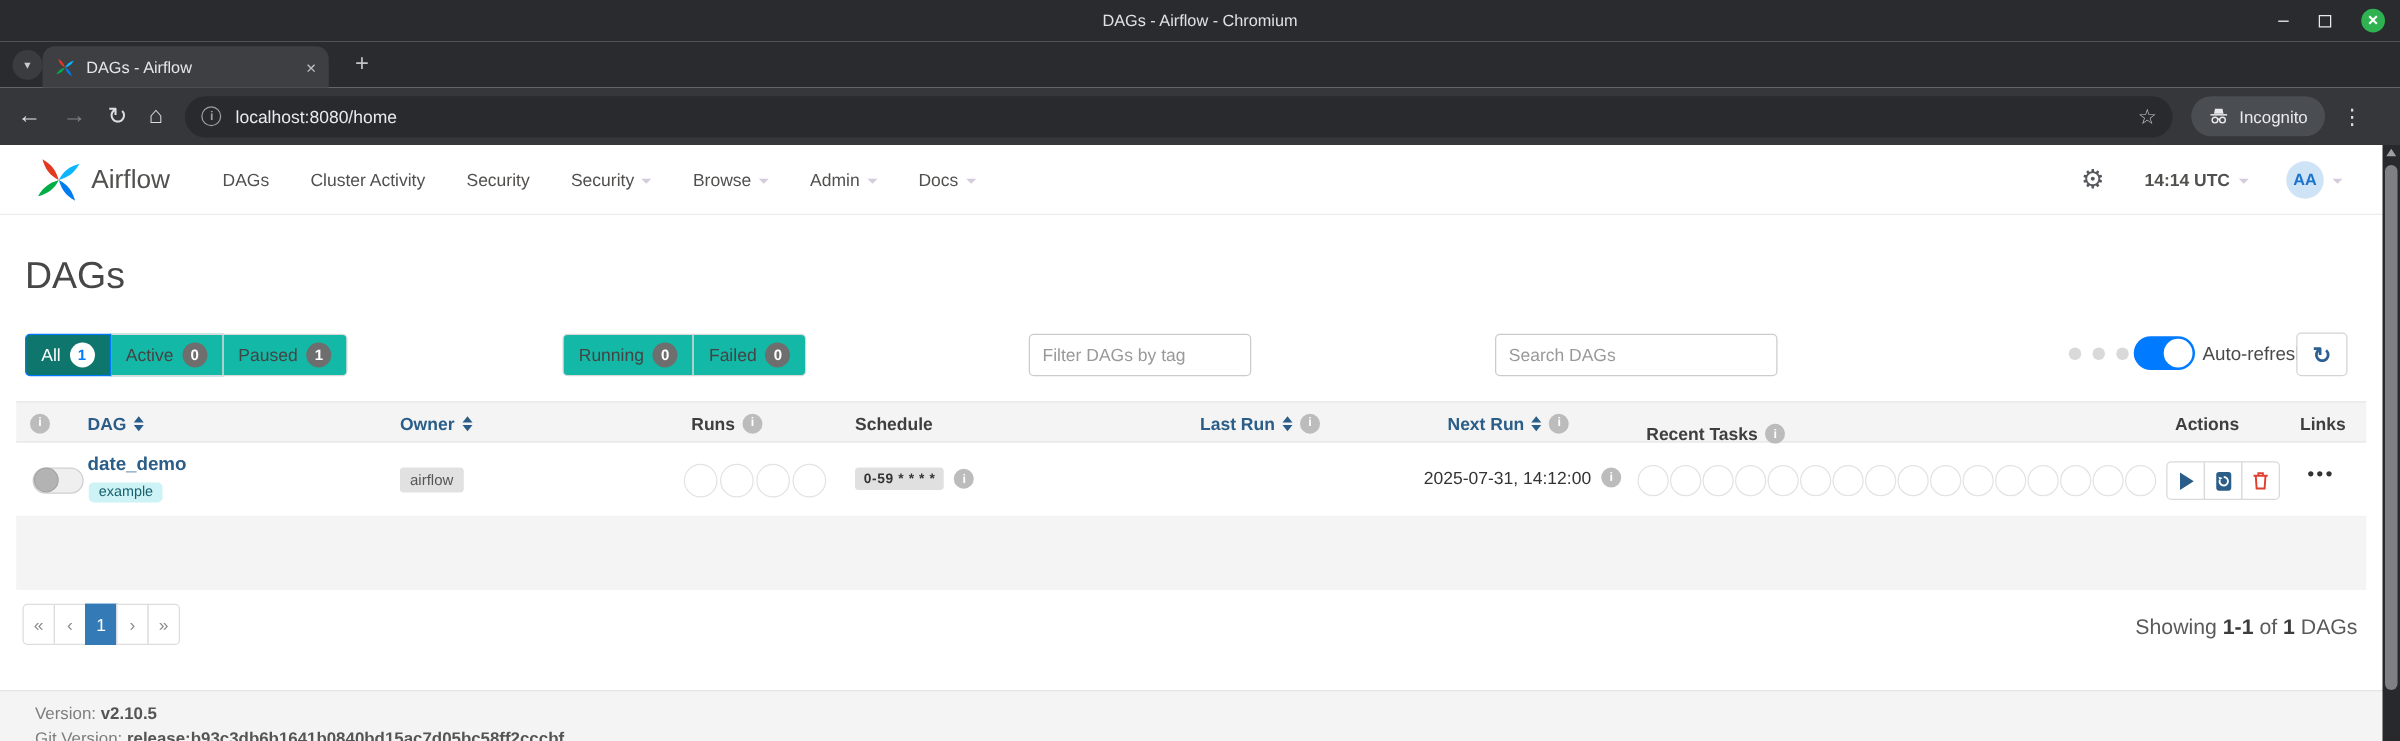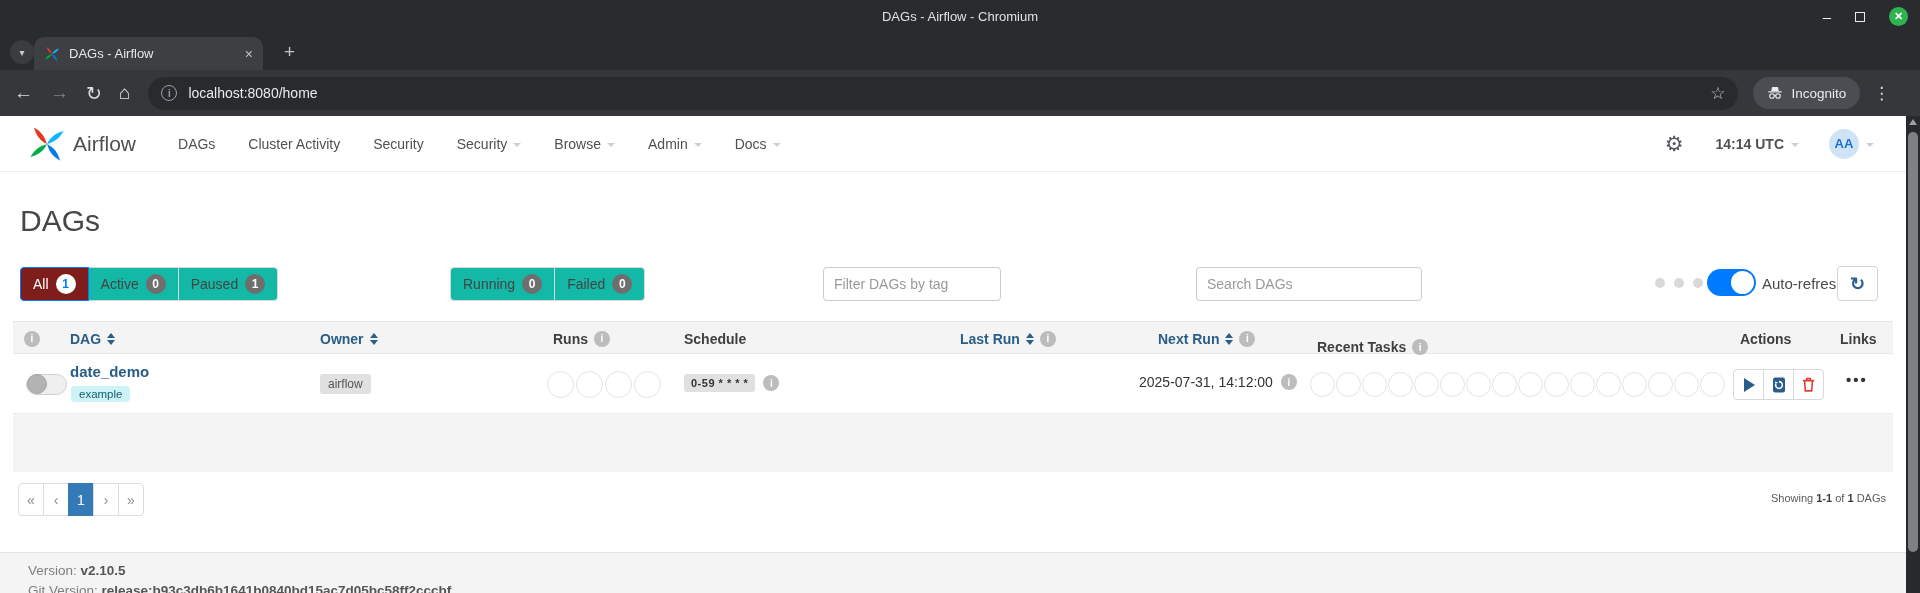--- a/index.html
+++ b/index.html
@@ -63,21 +63,21 @@
 
   
   .page-heading { position:absolute; top:204px; left:20px; font-size:30px; color:#474747; font-weight:500; }
 
   .btn-group { position:absolute; top:267px; display:flex; }
   .bg-state { left:20px; } .bg-run { left:450px; }
   .fbtn { height:34px; padding:0 12px; background:#14b8a6; border:1px solid #d9d9d9; margin-left:-1px;
     display:flex; align-items:center; gap:7px; font-size:14px; color:#444; }
   .fbtn:first-child { border-radius:4px 0 0 4px; margin-left:0; }
   .fbtn:last-child { border-radius:0 4px 4px 0; }
-  .fbtn.active { background:#7f1d1d; border-color:#007bff; color:#fff; z-index:1; }
+  .fbtn.active { background:#0f766e; border-color:#007bff; color:#fff; z-index:1; }
   .fbadge { min-width:20px; height:20px; padding:0 6px; border-radius:10px; background:#6e6e6e;
     color:#fff; font-size:12px; font-weight:bold; display:flex; align-items:center; justify-content:center; }
   .fbtn.active .fbadge { background:#fff; color:#007bff; }
 
   .txt-input { position:absolute; top:267px; height:34px; border:1px solid #cbcbcb; border-radius:4px;
     padding:0 10px; font-size:14px; color:#555; background:#fff; font-family:"Liberation Sans",sans-serif; }
   .txt-input::placeholder { color:#999; }
   .tag-input { left:823px; width:178px; }
   .search-input { left:1196px; width:226px; }
 
@@ -136,21 +136,21 @@
 
   .table-pad { position:absolute; top:414px; left:13px; width:1880px; height:58px; background:#f4f4f4; }
 
   
   .pagination { position:absolute; top:483px; left:18px; display:flex; }
   .pg { min-width:26px; height:33px; padding:0 6px; background:#fff; border:1px solid #ddd; margin-left:-1px;
     color:#8b8b8b; font-size:14px; display:flex; align-items:center; justify-content:center; }
   .pg:first-child { border-radius:4px 0 0 4px; margin-left:0; }
   .pg:last-child { border-radius:0 4px 4px 0; }
   .pg.active { background:#337ab7; border-color:#337ab7; color:#fff; }
-  .showing { position:absolute; top:492px; right:34px; font-size:11px; color:#5a5a5a; }
+  .showing { position:absolute; top:492px; right:34px; font-size:17px; color:#5a5a5a; }
   .showing b { color:#3c3c3c; }
 
   .footer { position:absolute; top:552px; left:0; right:0; height:62px; background:#f4f4f4;
     border-top:1px solid #e4e4e4; padding:10px 0 0 28px; font-size:13.5px; color:#7e7e7e; }
   .footer b { color:#555; }
   .git-line { margin-top:5px; }
 
   
   .scrollbar { position:absolute; top:116px; right:0; bottom:0; width:14px; background:#28292c; }
   .sb-up { position:absolute; top:3px; left:3px; width:0; height:0;

